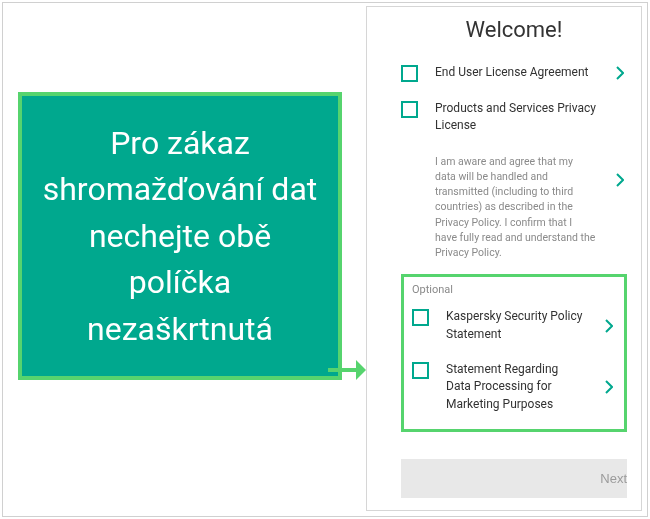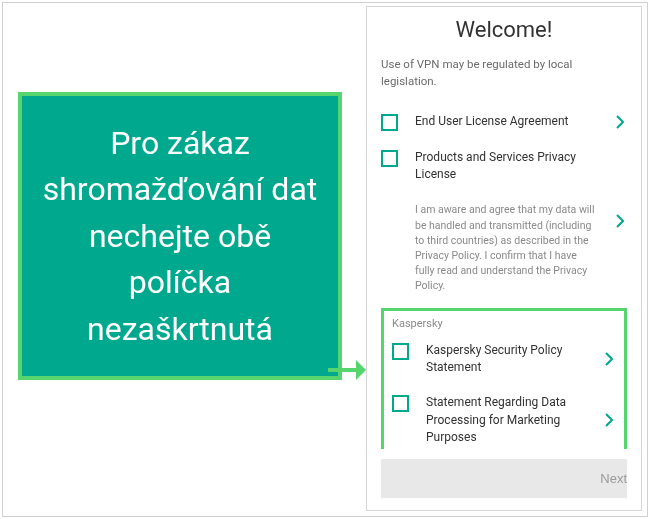--- a/index.html
+++ b/index.html
@@ -47,20 +47,21 @@
   .phone {
     position: absolute;
     right: 8px;
     top: 6px;
     width: 276px;
     height: 505px;
     border: 1px solid #d6d6d6;
     background: #fff;
     display: flex;
     flex-direction: column;
+    padding-left: 20px;
   }
   .phone-body {
     flex: 1;
     overflow: hidden;
     padding: 10px 14px 0 14px;
     display: flex;
     flex-direction: column;
   }
   .title {
     text-align: center;
@@ -145,21 +146,20 @@
 <div class="arrow">
   <svg width="38" height="24" viewBox="0 0 38 24">
     <line x1="0" y1="12" x2="30" y2="12" stroke="#56d46e" stroke-width="4"></line>
     <polygon points="28,2 38,12 28,22" fill="#56d46e"></polygon>
   </svg>
 </div>
 
 <div class="phone">
   <div class="phone-body">
     <div class="title">Welcome!</div>
-    <div class="para">Use of VPN may be regulated by local legislation.</div>
 
     <div class="doc-row">
       <div class="checkbox"></div>
       <div class="doc-label-wrap">
         <div class="doc-label">End User License Agreement</div>
       </div>
       <div class="chevron">
         <svg width="8" height="14" viewBox="0 0 8 14">
             <polyline points="1,1 7,7 1,13" fill="none" stroke="#00a88e" stroke-width="2"></polyline>
           </svg>
@@ -173,21 +173,21 @@
         <div class="doc-sub">I am aware and agree that my data will be handled and transmitted (including to third countries) as described in the Privacy Policy. I confirm that I have fully read and understand the Privacy Policy.</div>
       </div>
       <div class="chevron">
         <svg width="8" height="14" viewBox="0 0 8 14">
             <polyline points="1,1 7,7 1,13" fill="none" stroke="#00a88e" stroke-width="2"></polyline>
           </svg>
       </div>
     </div>
 
     <div class="optional-box">
-      <div class="optional-heading">Kaspersky</div>
+      <div class="optional-heading">Optional</div>
 
       <div class="doc-row">
         <div class="checkbox"></div>
         <div class="doc-label-wrap">
           <div class="doc-label">Kaspersky Security Policy Statement</div>
         </div>
         <div class="chevron">
           <svg width="8" height="14" viewBox="0 0 8 14">
               <polyline points="1,1 7,7 1,13" fill="none" stroke="#00a88e" stroke-width="2"></polyline>
             </svg>

